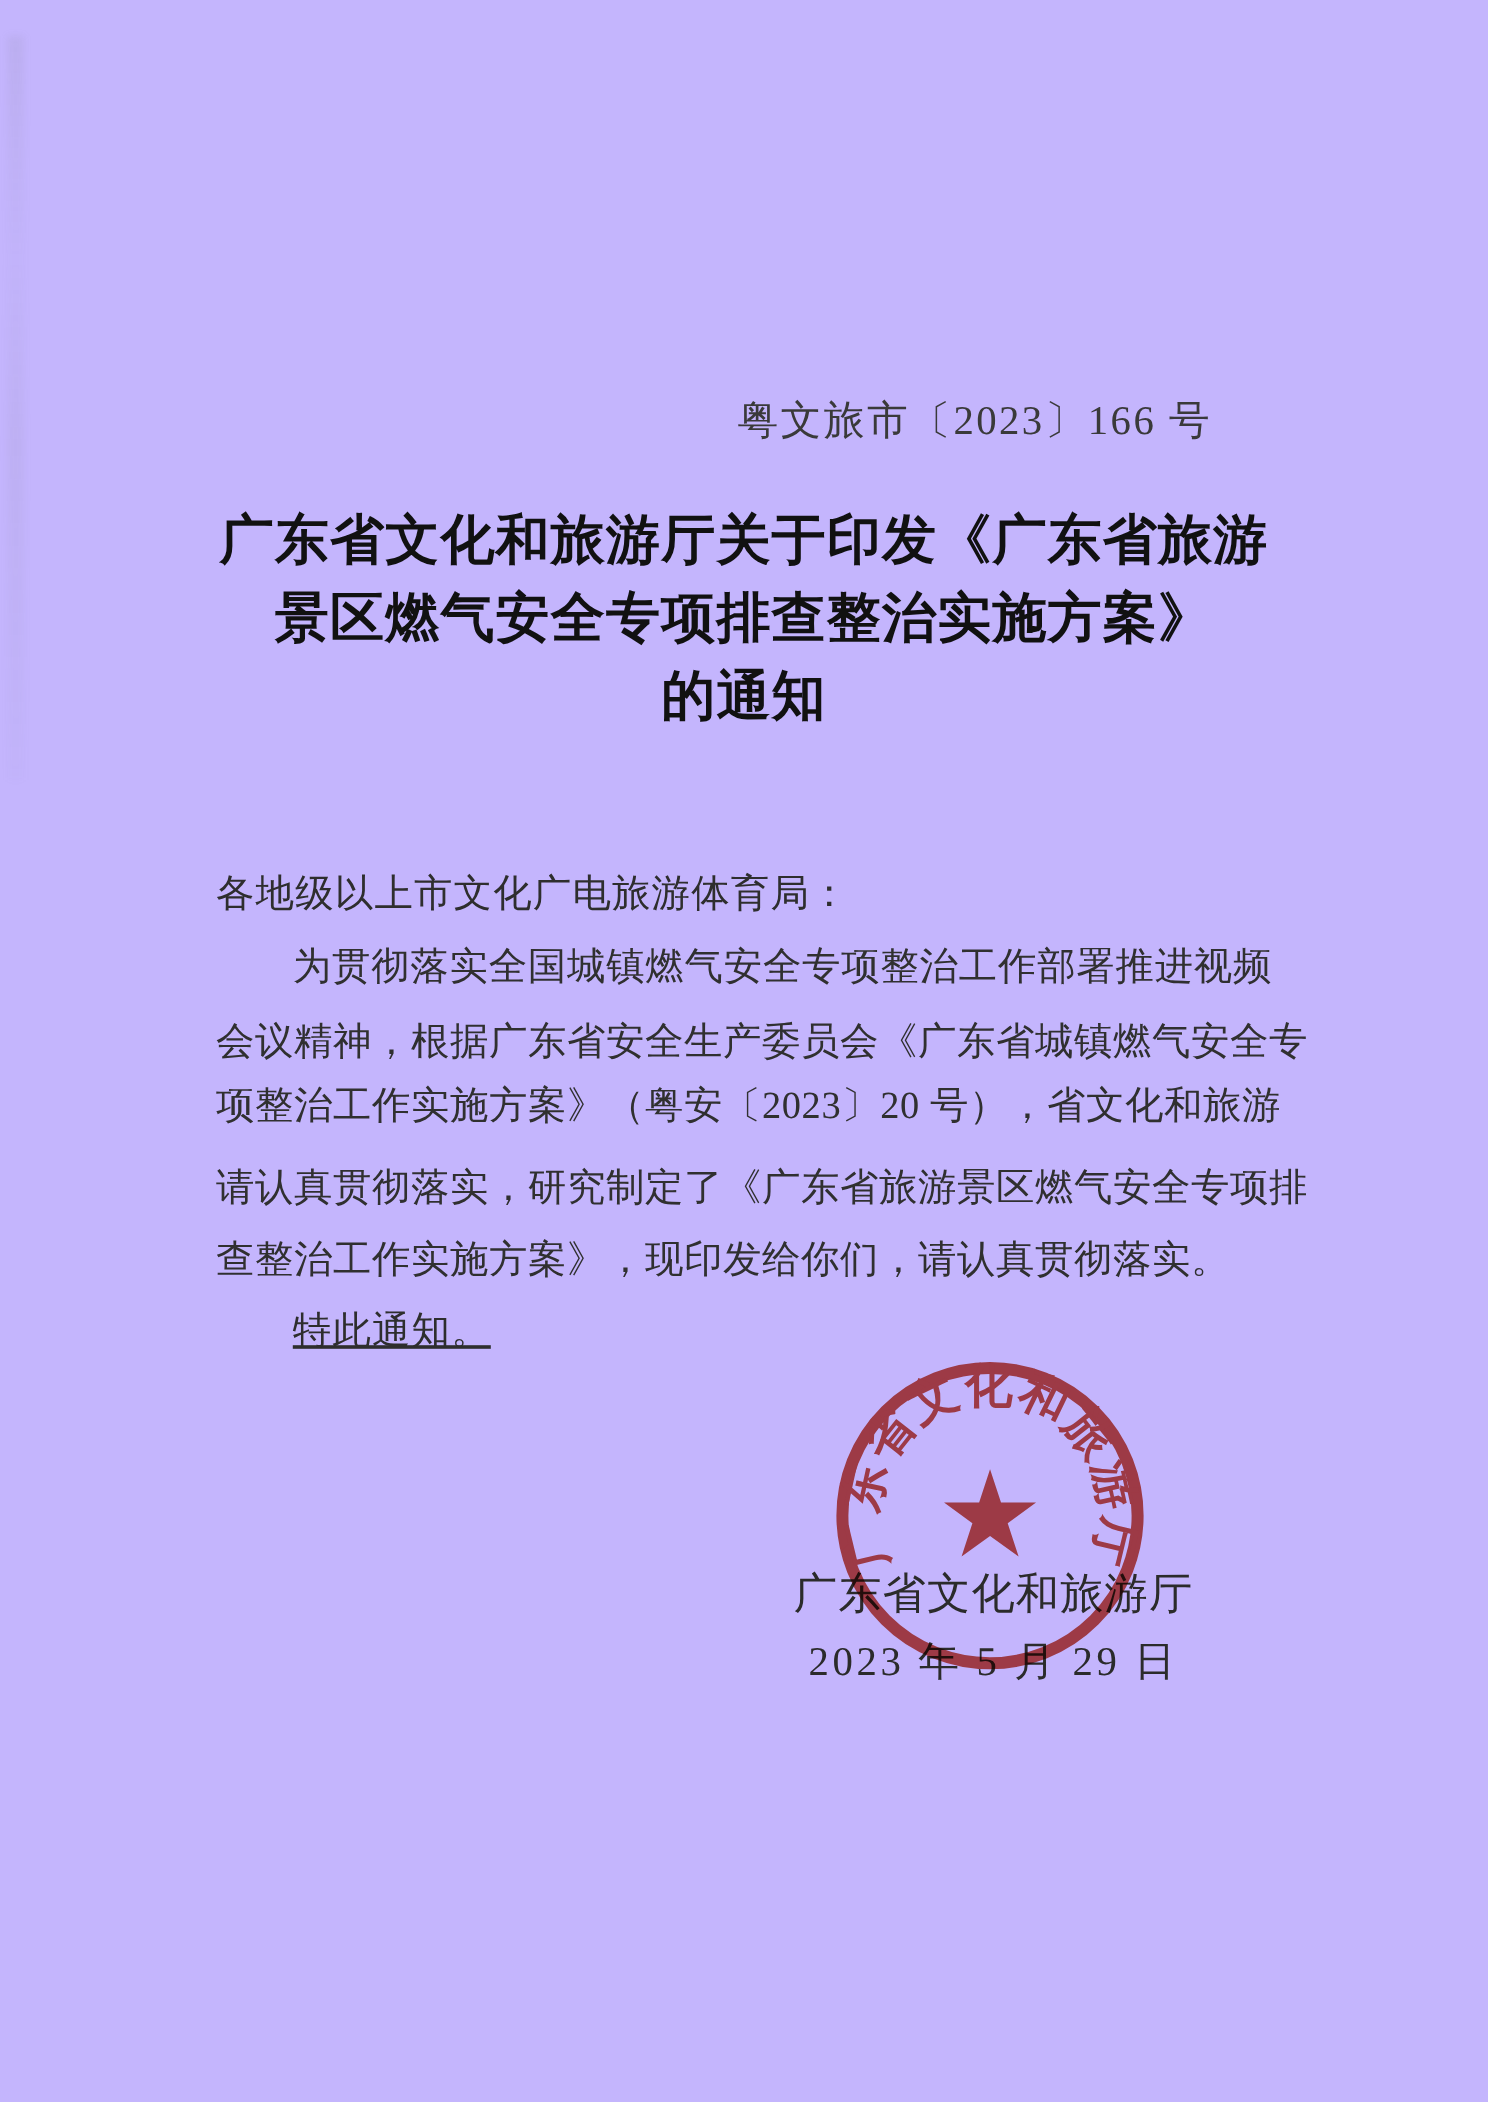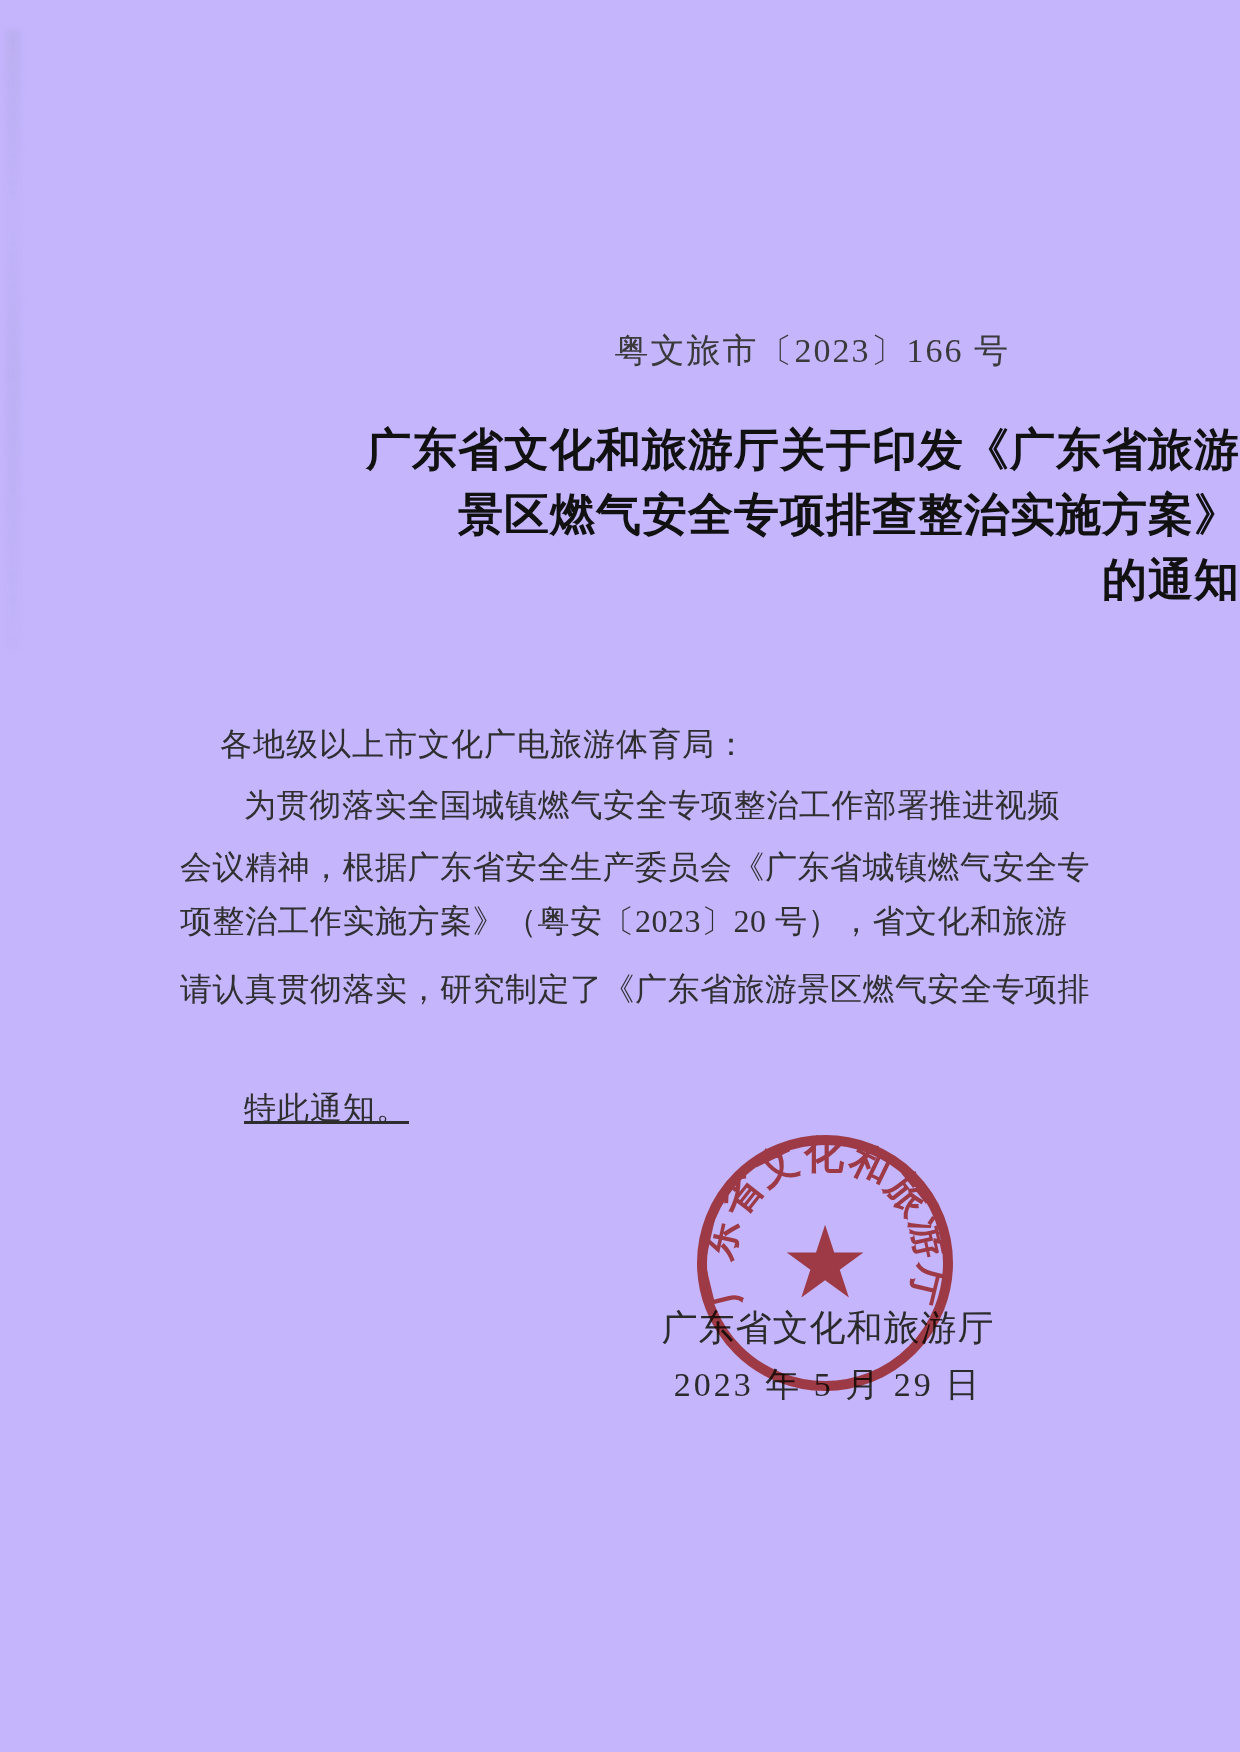--- a/index.html
+++ b/index.html
@@ -36,35 +36,34 @@
     font-size: 34px;
     letter-spacing: 2px;
     color: #3a3a3a;
     white-space: nowrap;
   }
   .title-block {
     position: absolute;
     top: 418px;
     left: 0;
     width: 100%;
-    text-align: right;
+    text-align: center;
     font-weight: 700;
     font-size: 45px;
     line-height: 65px;
     color: #111111;
     letter-spacing: 1px;
   }
   .addressee {
     position: absolute;
     top: 723px;
     left: 180px;
     font-size: 32px;
     letter-spacing: 1px;
     white-space: nowrap;
-    margin-left: 40px;
   }
   .body-line {
     position: absolute;
     left: 180px;
     width: 880px;
     font-size: 32px;
     color: #303030;
     text-align: justify;
     text-align-last: justify;
     white-space: nowrap;
@@ -121,20 +120,21 @@
     <div>景区燃气安全专项排查整治实施方案》</div>
     <div>的通知</div>
   </div>
 
   <div class="addressee">各地级以上市文化广电旅游体育局：</div>
 
   <div class="body-line first" style="top:784px">为贯彻落实全国城镇燃气安全专项整治工作部署推进视频</div>
   <div class="body-line" style="top:846px">会议精神，根据广东省安全生产委员会《广东省城镇燃气安全专</div>
   <div class="body-line" style="top:900px">项整治工作实施方案》（粤安〔2023〕20 号），省文化和旅游</div>
   <div class="body-line" style="top:968px">请认真贯彻落实，研究制定了《广东省旅游景区燃气安全专项排</div>
+  <div class="body-line last" style="top:1028px">查整治工作实施方案》，现印发给你们，请认真贯彻落实。</div>
 
   <div class="closing">特此通知。</div>
 
   <div class="sign-block signature">广东省文化和旅游厅</div>
 
   <div class="sign-block sign-date">2023 年 5 月 29 日</div>
 
   <svg class="seal" viewBox="0 0 268 268">
     <circle cx="134" cy="134" r="123" fill="none" stroke="#c5392c" stroke-width="10"></circle>
     <path id="sealArc" fill="none" d="M 50.6 173.2 A 93 93 0 1 1 217.4 173.2"></path>

